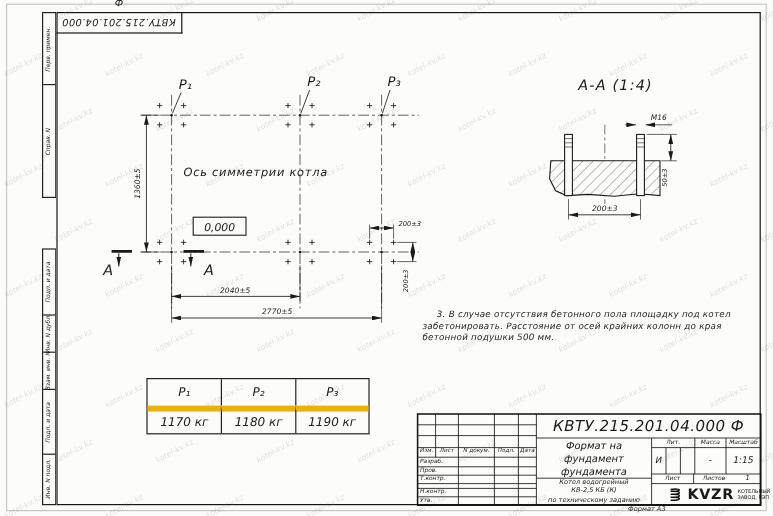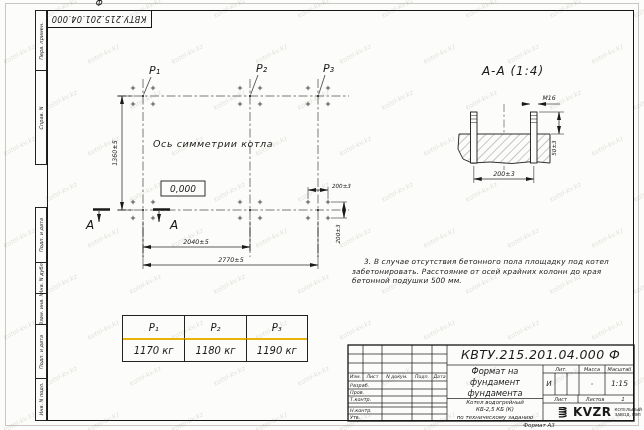--- a/index.html
+++ b/index.html
@@ -40,21 +40,21 @@
   .ms .cell{position:relative;width:100%;border-bottom:1px solid #222;}
   .ms .cell:last-child{border-bottom:none;}
   .ms .cell span{position:absolute;left:50%;top:50%;transform:translate(-50%,-50%) rotate(-90deg);
         white-space:nowrap;font-size:5px;font-style:italic;}
   
   .notes{left:352px;top:257px;width:280px;z-index:3;font-size:7.3px;line-height:9.6px;font-style:italic;}
   .note{text-indent:12px;letter-spacing:.2px;}
   
   .ltab{left:122px;top:315px;width:186px;height:47px;border:1.2px solid #222;z-index:3;
         display:grid;grid-template-columns:1fr 1fr 1fr;grid-template-rows:22px 1fr;}
-  .ltab .c{border-left:1px solid #222;border-top:2px solid #eab308;display:flex;align-items:center;
+  .ltab .c{border-left:1px solid #222;border-top:5px solid #eab308;display:flex;align-items:center;
         justify-content:center;font-style:italic;}
   .ltab .c.r0{border-top:none;}
   .ltab .c.c0{border-left:none;}
   .ltab .hd{font-size:10px;}
   .ltab .vl{font-size:10px;}
   
   .tb{left:348px;top:345px;width:286px;height:76px;z-index:3;font-style:italic;}
   .tb .cellt{position:absolute;overflow:hidden;}
   .ctr{text-align:center;}
   .tb .docnum{left:99px;top:0;width:187px;height:20px;line-height:20px;font-size:12.5px;letter-spacing:.4px;}

